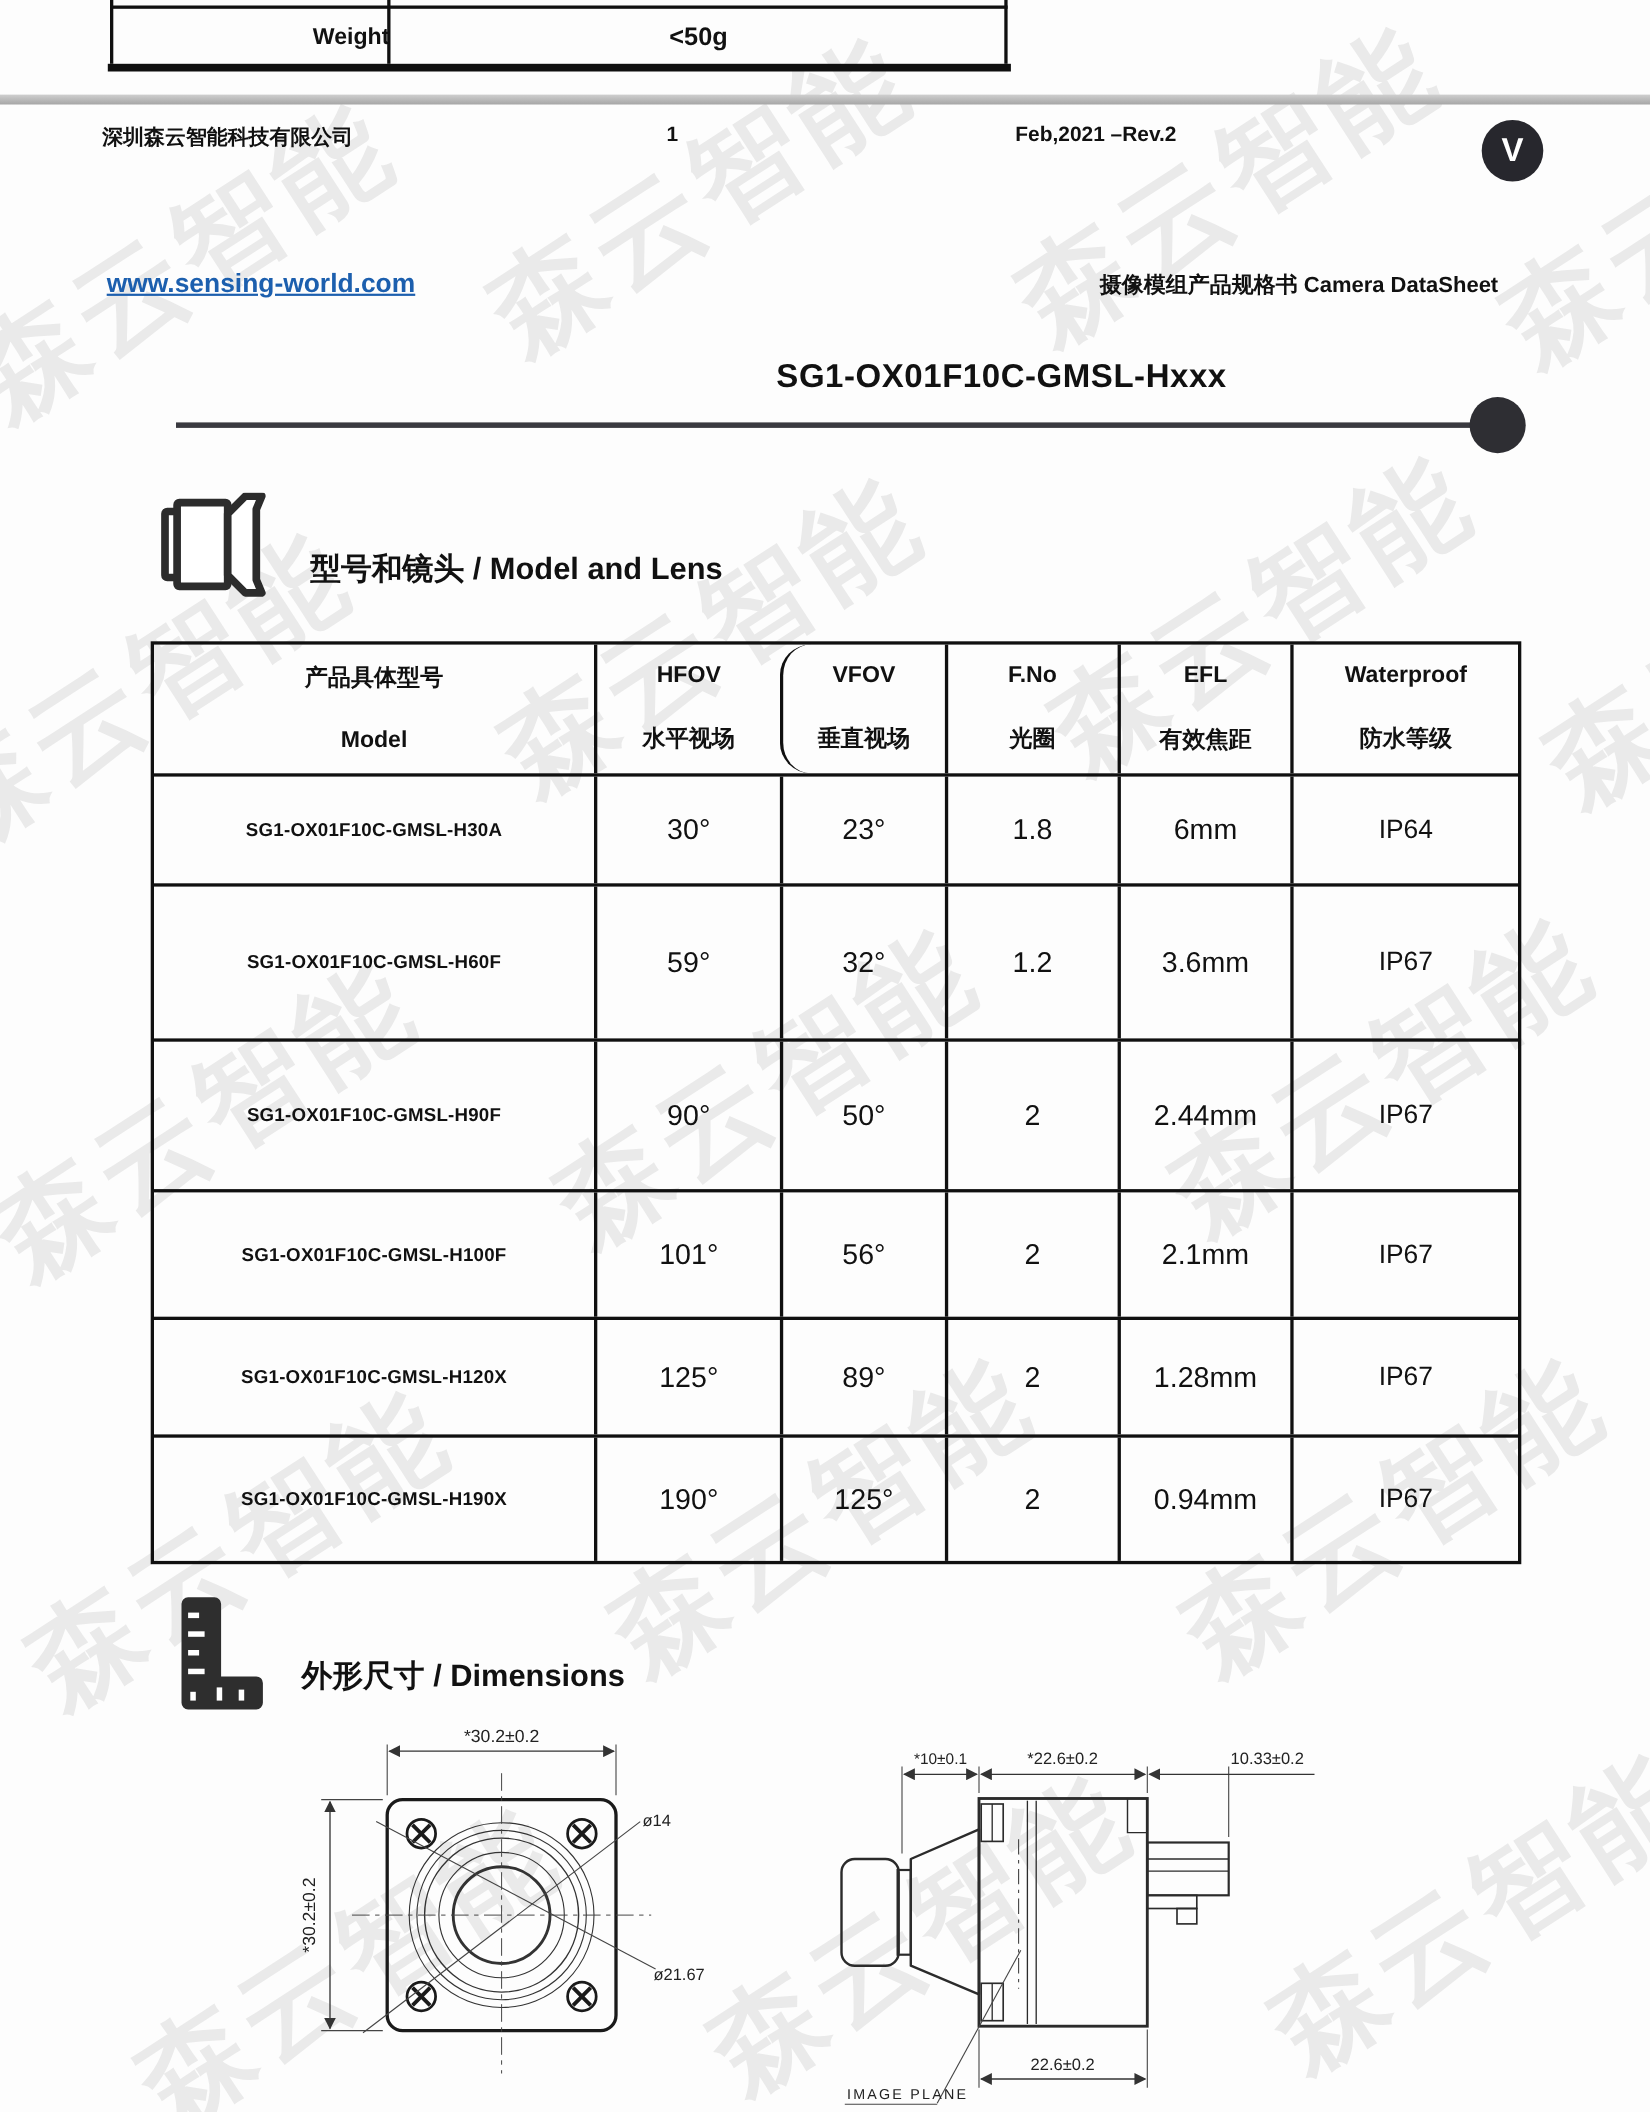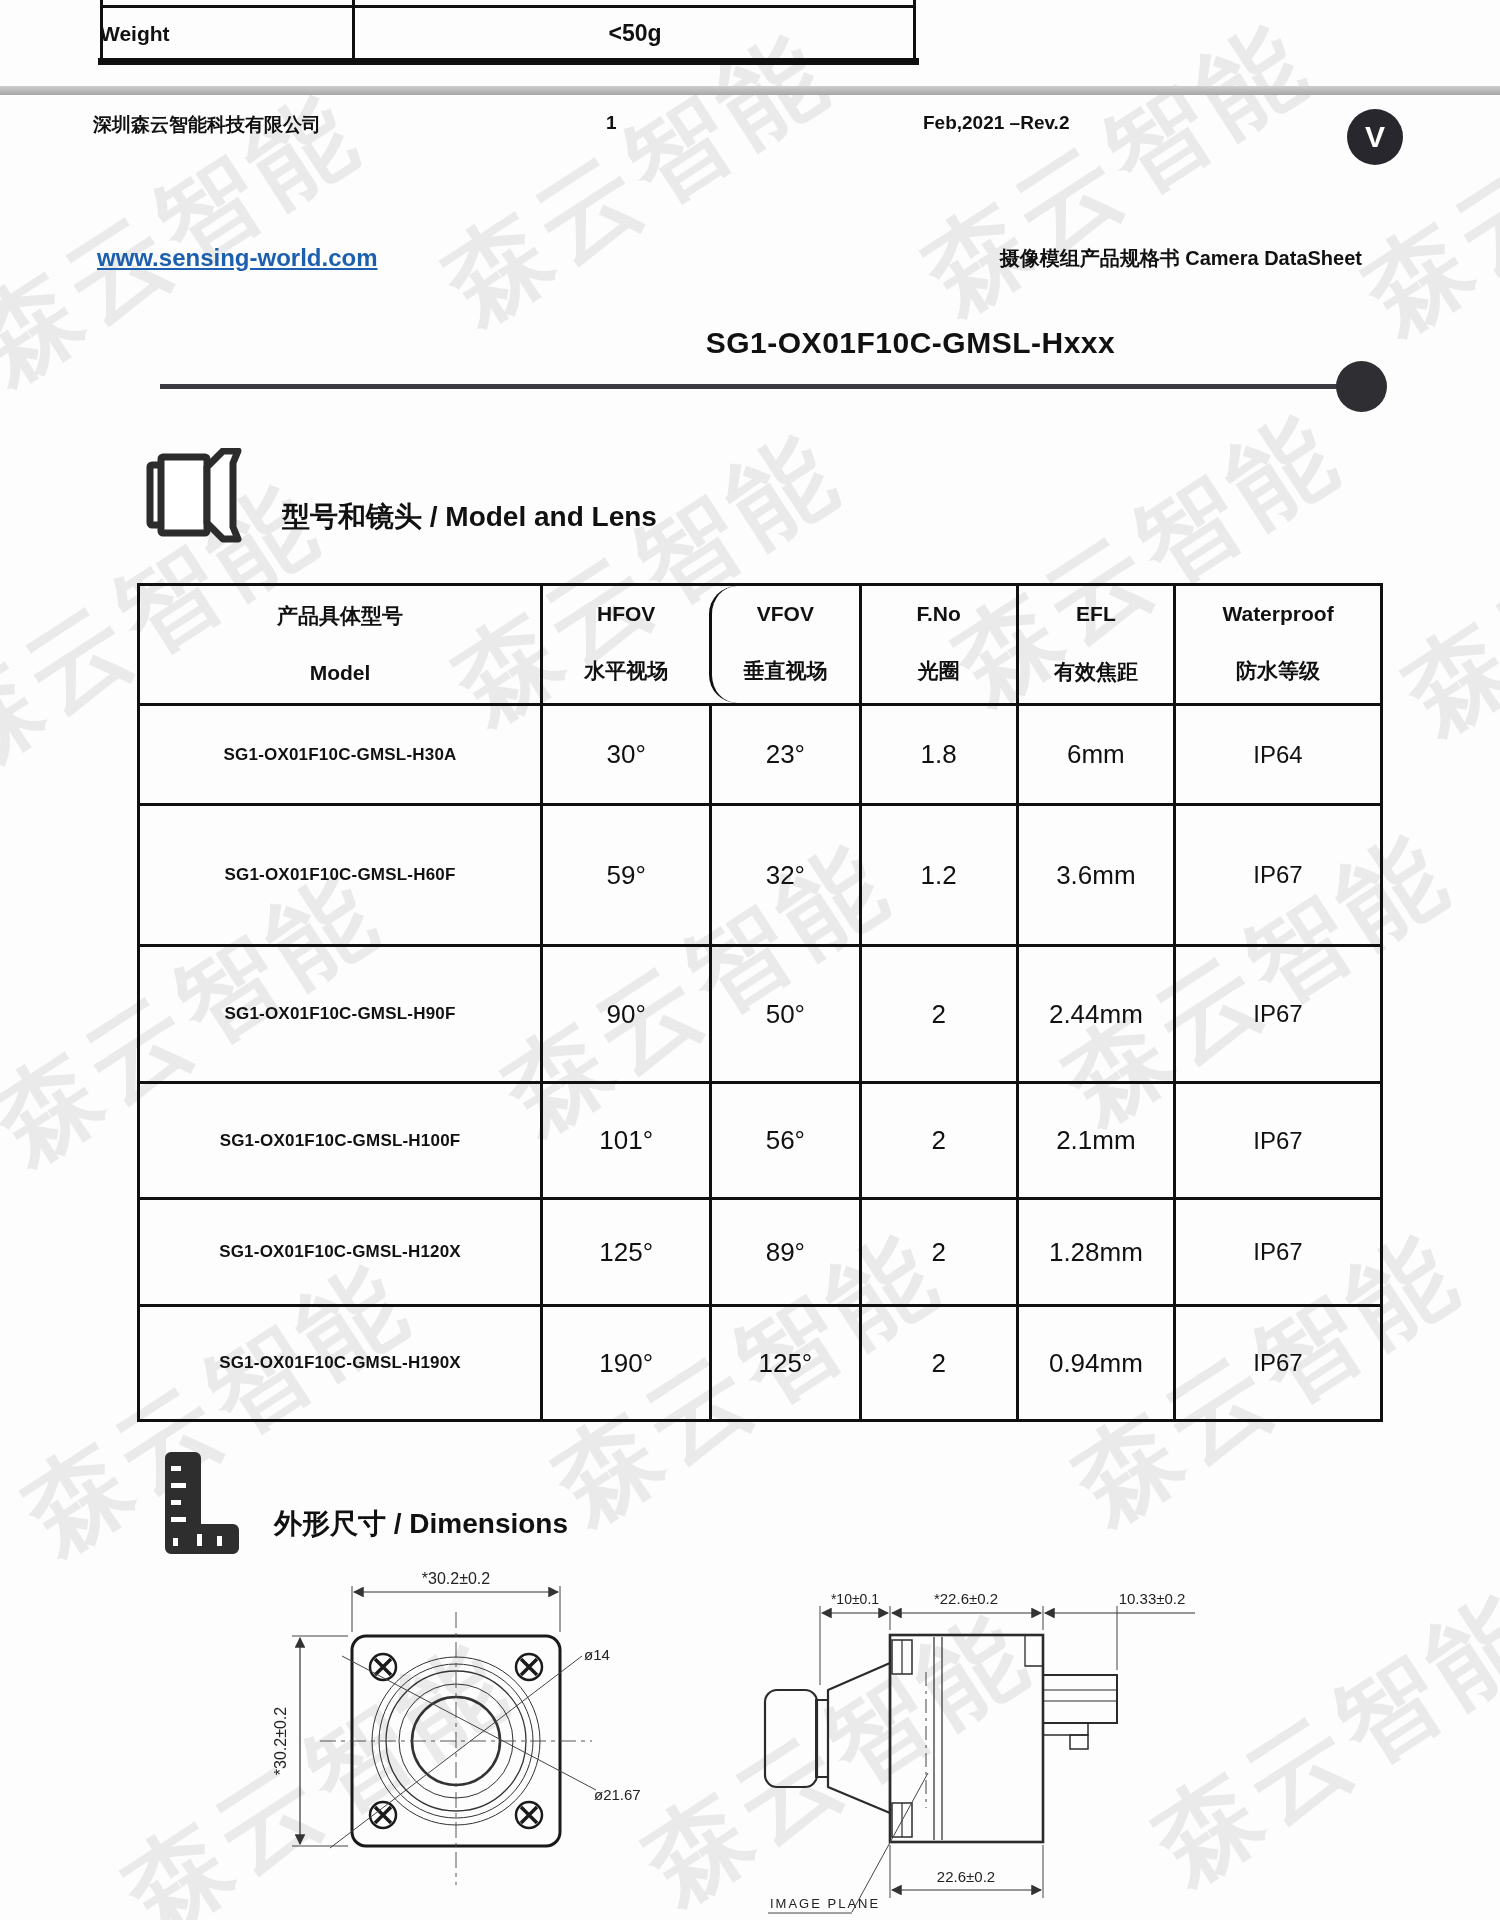--- a/index.html
+++ b/index.html
@@ -6,21 +6,21 @@
   .page{position:relative;width:1500px;height:1920px;background:#fdfdfd;overflow:hidden;
         font-family:"Liberation Sans",sans-serif;color:#111;}
   
   #wm-layer{position:absolute;inset:0;z-index:0;pointer-events:none;}
   .wm{position:absolute;font-size:100px;font-weight:700;letter-spacing:8px;white-space:nowrap;
       color:rgba(40,40,40,0.09);transform:rotate(-33deg);transform-origin:left top;}
   
   .vline{position:absolute;width:3px;background:#101010;z-index:2;}
   .hline{position:absolute;height:3px;background:#101010;z-index:2;}
   .pt-label{position:absolute;left:100px;top:13px;width:254px;height:42px;line-height:42px;
-            text-align:left;font-weight:700;font-size:21px;z-index:2;}
+            text-align:right;font-weight:700;font-size:21px;z-index:2;}
   .pt-value{position:absolute;left:354px;top:12px;width:562px;height:42px;line-height:42px;
             text-align:center;font-weight:700;font-size:23px;z-index:2;}
   .pt-bottom{position:absolute;left:98px;top:58px;width:821px;height:7px;background:#101010;z-index:2;}
   .page-sep{position:absolute;left:0;top:86px;width:1500px;height:9px;
             background:linear-gradient(#cfcfcf,#a6a6a6);z-index:2;}
   
   .ft{position:absolute;font-weight:700;font-size:19px;z-index:2;}
   .company{left:93px;top:112px;}
   .pageno{left:606px;top:112px;}
   .rev{left:923px;top:112px;}

